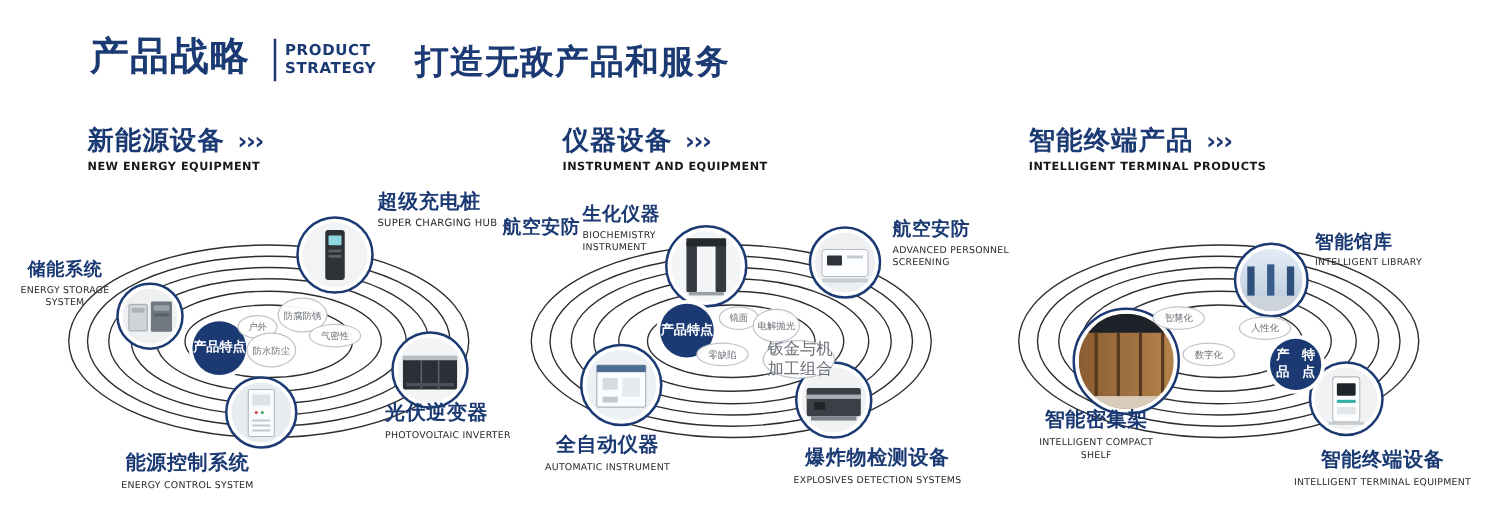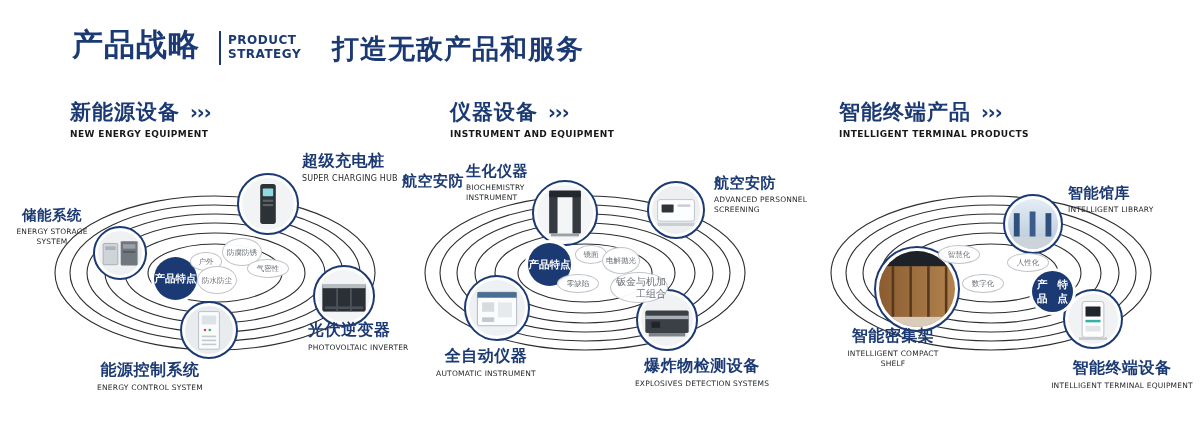--- a/index.html
+++ b/index.html
@@ -213,24 +213,24 @@
       <span class="en" style="white-space:nowrap">EXPLOSIVES DETECTION SYSTEMS</span>
     </div>
 
     <div class="badge" style="left:528px;top:243px;width:43px;height:43px">
       <span>产品</span>
       <span>特点</span>
     </div>
     <div class="bubble" style="left:575px;top:245px;width:32px;height:19px">镜面</div>
     <div class="bubble" style="left:602px;top:247px;width:38px;height:27px">电解抛光</div>
     <div class="bubble" style="left:557px;top:274px;width:42px;height:19px">零缺陷</div>
-    <div class="bubble" style="left:610px;top:272px;width:58px;height:31px;font-size:10px">钣金与机加工组合</div>
+    <div class="bubble" style="left:610px;top:272px;width:58px;height:31px;font-size:13px">钣金与机加工组合</div>
   </section>
 
-  <section class="abs" style="left:16px;top:0;width:1056px;height:422px">
+  <section class="abs" style="left:0;top:0;width:1056px;height:422px">
     <div class="abs sec-title" style="left:823px;top:98px">
       <span class="cn">智能终端产品</span><span class="arr">›››</span>
       <div class="en">INTELLIGENT TERMINAL PRODUCTS</div>
     </div>
 
     <svg class="orbits" style="left:800px;top:186px" viewBox="0 0 360 178">
       <ellipse cx="175" cy="87" rx="160" ry="77"></ellipse>
         <ellipse cx="175" cy="87" rx="145" ry="68"></ellipse>
       <ellipse cx="175" cy="87" rx="128" ry="59"></ellipse>
         <ellipse cx="175" cy="87" rx="110" ry="50"></ellipse>

